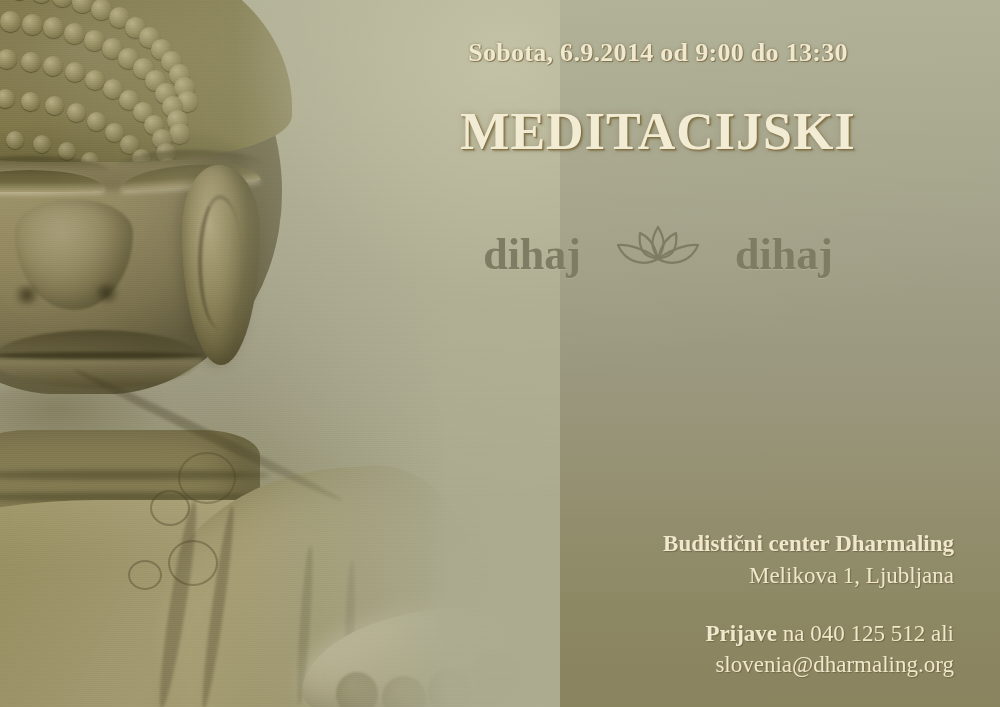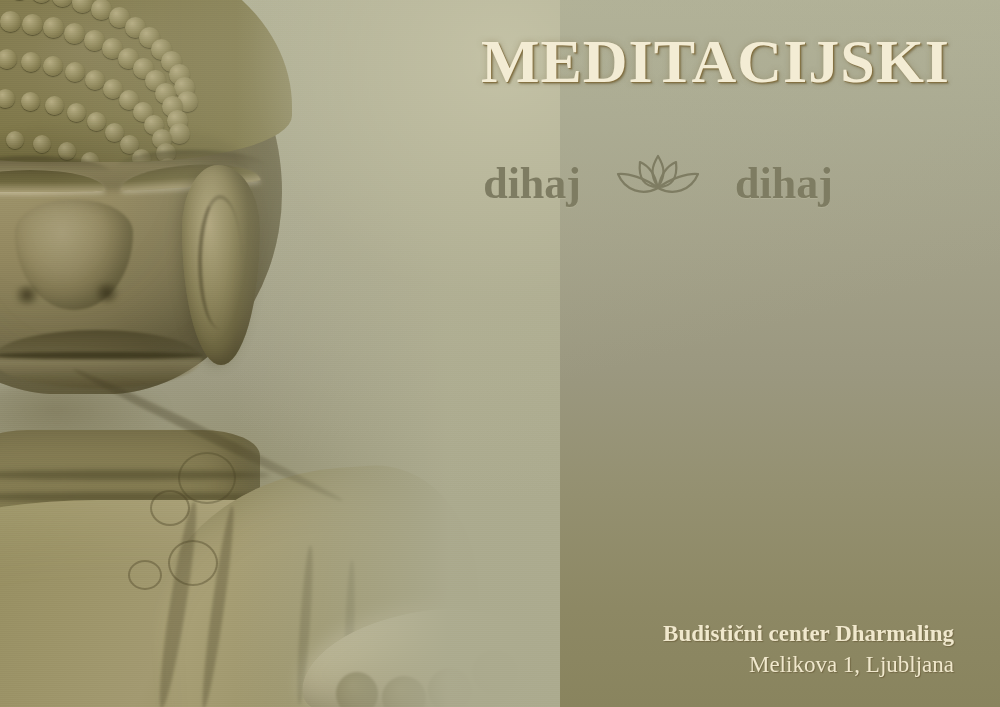--- a/index.html
+++ b/index.html
@@ -201,22 +201,22 @@
     text-align:right;
     z-index:20;
   }
   .datetime{
     margin:0; padding-top:38px;
     font-size:26px; font-weight:bold; letter-spacing:.3px;
     color:#f1e9cf; text-align:center;
     text-shadow:1px 1px 0 rgba(120,102,60,.75), 0 0 3px rgba(90,78,44,.5);
   }
   .title{
-    margin:8px; 
-    font-size:62px; font-weight:bold; line-height:1.22;
+    margin:16px; text-align:center;
+    font-size:52px; font-weight:bold; line-height:1.22;
     letter-spacing:1px; color:#f3ecd4;
     text-shadow:
       1px 1px 0 rgba(132,112,64,.9),
       2px 2px 2px rgba(108,92,52,.55),
       0 0 6px rgba(120,104,60,.35);
   }
   .title .l1{display:block; padding-top:16px;}
   .title .l2{display:block; padding-top:6px;}
 
   .tagline{
@@ -346,20 +346,21 @@
     <div class="finger" style="left:382px;top:676px;width:44px;height:44px;"></div>
     <div class="finger" style="left:428px;top:668px;width:44px;height:44px;"></div>
     <div class="finger" style="left:472px;top:650px;width:46px;height:44px;"></div>
 
     <div class="wash"></div>
     <div class="photo-grain"></div>
   </div>
 
   <div class="content">
 
+    <p class="datetime">Sobota, 6.9.2014 od 9:00 do 13:30</p>
 
     <h1 class="title">
       <span class="l1">MEDITACIJSKI</span>
     </h1>
 
     <div class="tagline">
       <span>dihaj</span>
 
       <span class="lotus">
         <svg width="86" height="52" viewBox="0 0 86 52" fill="none" stroke="#7e7c62" stroke-width="2.2" stroke-linejoin="round" stroke-linecap="round">
@@ -379,17 +380,21 @@
       <span>dihaj</span>
     </div>
 
     <div class="details">
 
       <p class="blk">
         <span class="ln b">Budistični center Dharmaling</span>
         <span class="ln n">Melikova 1, Ljubljana</span>
       </p>
 
+      <p class="blk">
+        <span class="ln mix"><b>Prijave</b><span> na 040 125 512 ali</span></span>
+        <span class="ln n">slovenia@dharmaling.org</span>
+      </p>
 
 
     </div>
   </div>
 </div>
 
 </body></html>

